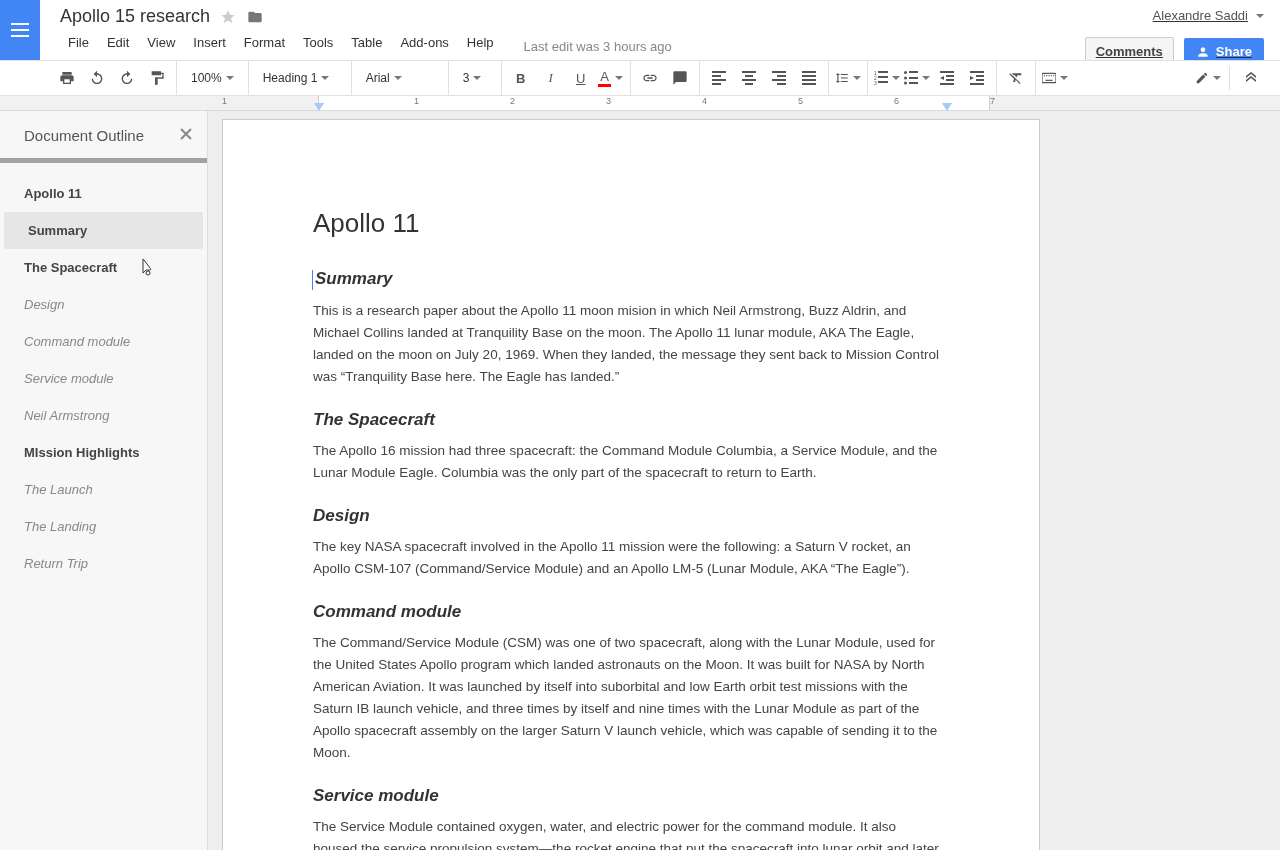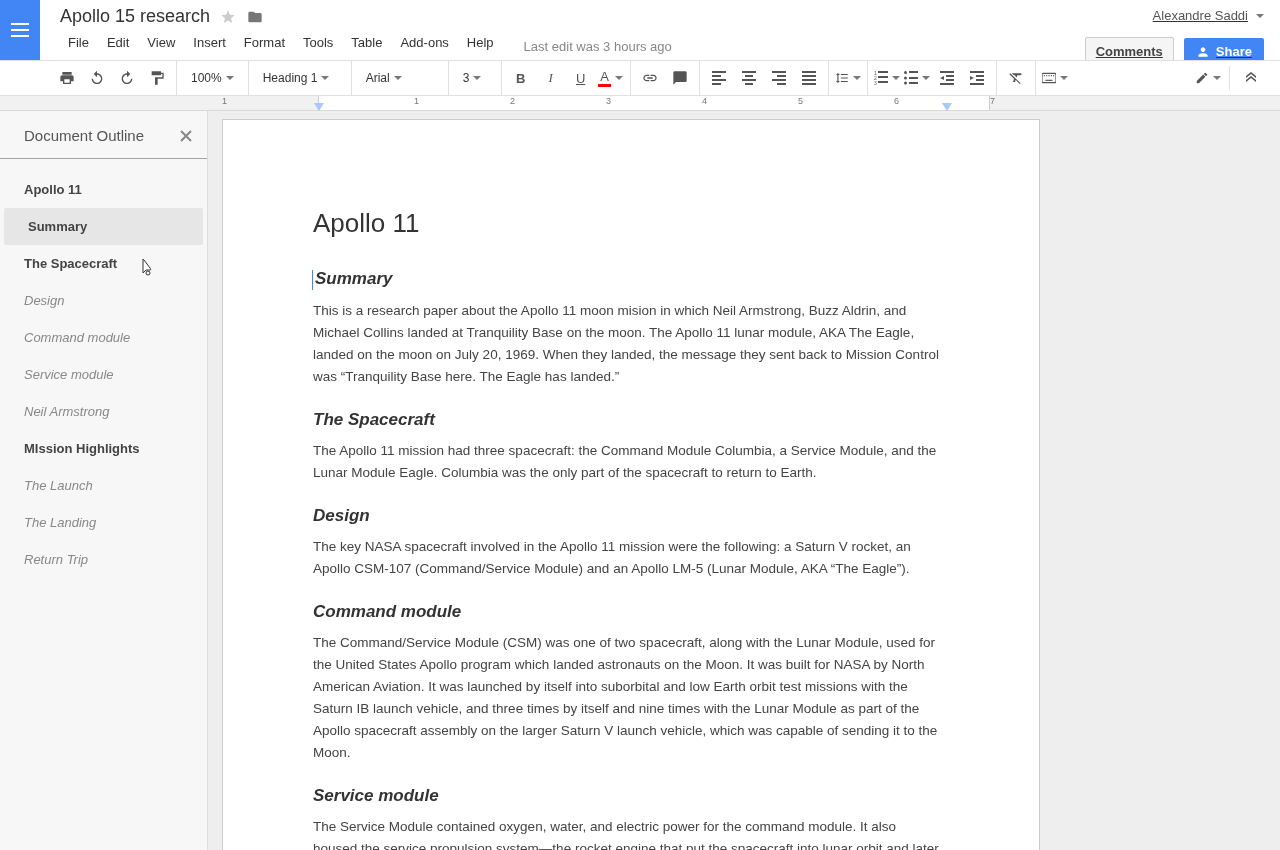--- a/index.html
+++ b/index.html
@@ -30,21 +30,21 @@
   .caret { width: 0; height: 0; border-left: 4px solid transparent; border-right: 4px solid transparent; border-top: 4px solid #777; margin-left: 4px; }
   .tb-right { margin-left: auto; display: flex; align-items: center; gap: 8px; padding-right: 8px; }
   
   
   .ruler { height: 15px; background: #f1f1f1; border-bottom: 1px solid #d9d9d9; position: relative; font-size: 9px; color: #777; }
   .ruler-inner { position: absolute; left: 222px; right: 0; top: 0; bottom: 0; }
   
   
   .main { display: flex; height: calc(850px - 60px - 36px - 15px); background: #eee; }
   .sidebar { width: 208px; background: #f7f7f7; border-right: 1px solid #ddd; padding: 0; overflow-y: auto; }
-  .sidebar-header { display: flex; align-items: center; justify-content: space-between; padding: 16px 14px 14px 24px; border-bottom: 1px solid #a3a3a3; }
+  .sidebar-header { display: flex; align-items: flex-start; justify-content: space-between; padding: 16px 14px 14px 24px; border-bottom: 5px solid #a3a3a3; }
   .sidebar-title { font-size: 15px; color: #555; }
   .close-x { color: #888; cursor: pointer; font-size: 18px; line-height: 1; }
   .outline-list { padding: 12px 0; }
   .outline-item { padding: 11px 12px 11px 24px; font-size: 13px; color: #555; cursor: pointer; }
   .outline-item.level1 { font-weight: bold; color: #444; }
   .outline-item.level2 { font-weight: bold; color: #444; }
   .outline-item.level3 { font-style: italic; color: #888; }
   .outline-item.selected { background: #e6e6e6; margin: 0 4px; border-radius: 2px; }
   
   .docwrap { flex: 1; overflow-y: auto; background: #eee; display: flex; flex-direction: column; align-items: flex-start; padding-left: 14px; }
@@ -355,21 +355,21 @@
         </svg>
     </div>
   </div>
   <div class="docwrap">
     <div class="page">
       <div class="h1">Apollo 11</div>
       <div id="sections">
           <div class="h2"><span class="cursor-caret"></span>Summary</div>
           <div class="para">This is a research paper about the Apollo 11 moon mision in which Neil Armstrong, Buzz Aldrin, and Michael Collins landed at Tranquility Base on the moon. The Apollo 11 lunar module, AKA The Eagle, landed on the moon on July 20, 1969. When they landed, the message they sent back to Mission Control was “Tranquility Base here. The Eagle has landed.”</div>
           <div class="h2">The Spacecraft</div>
-          <div class="para">The Apollo 11 mission had three spacecraft: the Command Module Columbia, a Service Module, and the Lunar Module Eagle. Columbia was the only part of the spacecraft to return to Earth.</div>
+          <div class="para">The Apollo 16 mission had three spacecraft: the Command Module Columbia, a Service Module, and the Lunar Module Eagle. Columbia was the only part of the spacecraft to return to Earth.</div>
           <div class="h2">Design</div>
           <div class="para">The key NASA spacecraft involved in the Apollo 11 mission were the following: a Saturn V rocket, an Apollo CSM-107 (Command/Service Module)  and an Apollo LM-5 (Lunar Module, AKA “The Eagle”).</div>
           <div class="h2">Command module</div>
           <div class="para">The Command/Service Module (CSM) was one of two spacecraft, along with the Lunar Module, used for the United States Apollo program which landed astronauts on the Moon. It was built for NASA by North American Aviation. It was launched by itself into suborbital and low Earth orbit test missions with the Saturn IB launch vehicle, and three times by itself and nine times with the Lunar Module as part of the Apollo spacecraft assembly on the larger Saturn V launch vehicle, which was capable of sending it to the Moon.</div>
           <div class="h2">Service module</div>
           <div class="para">The Service Module contained oxygen, water, and electric power for the command module. It also housed the service propulsion system—the rocket engine that put the spacecraft into lunar orbit and later boosted it back</div>
         </div>
     </div>
   </div>
 </div>

